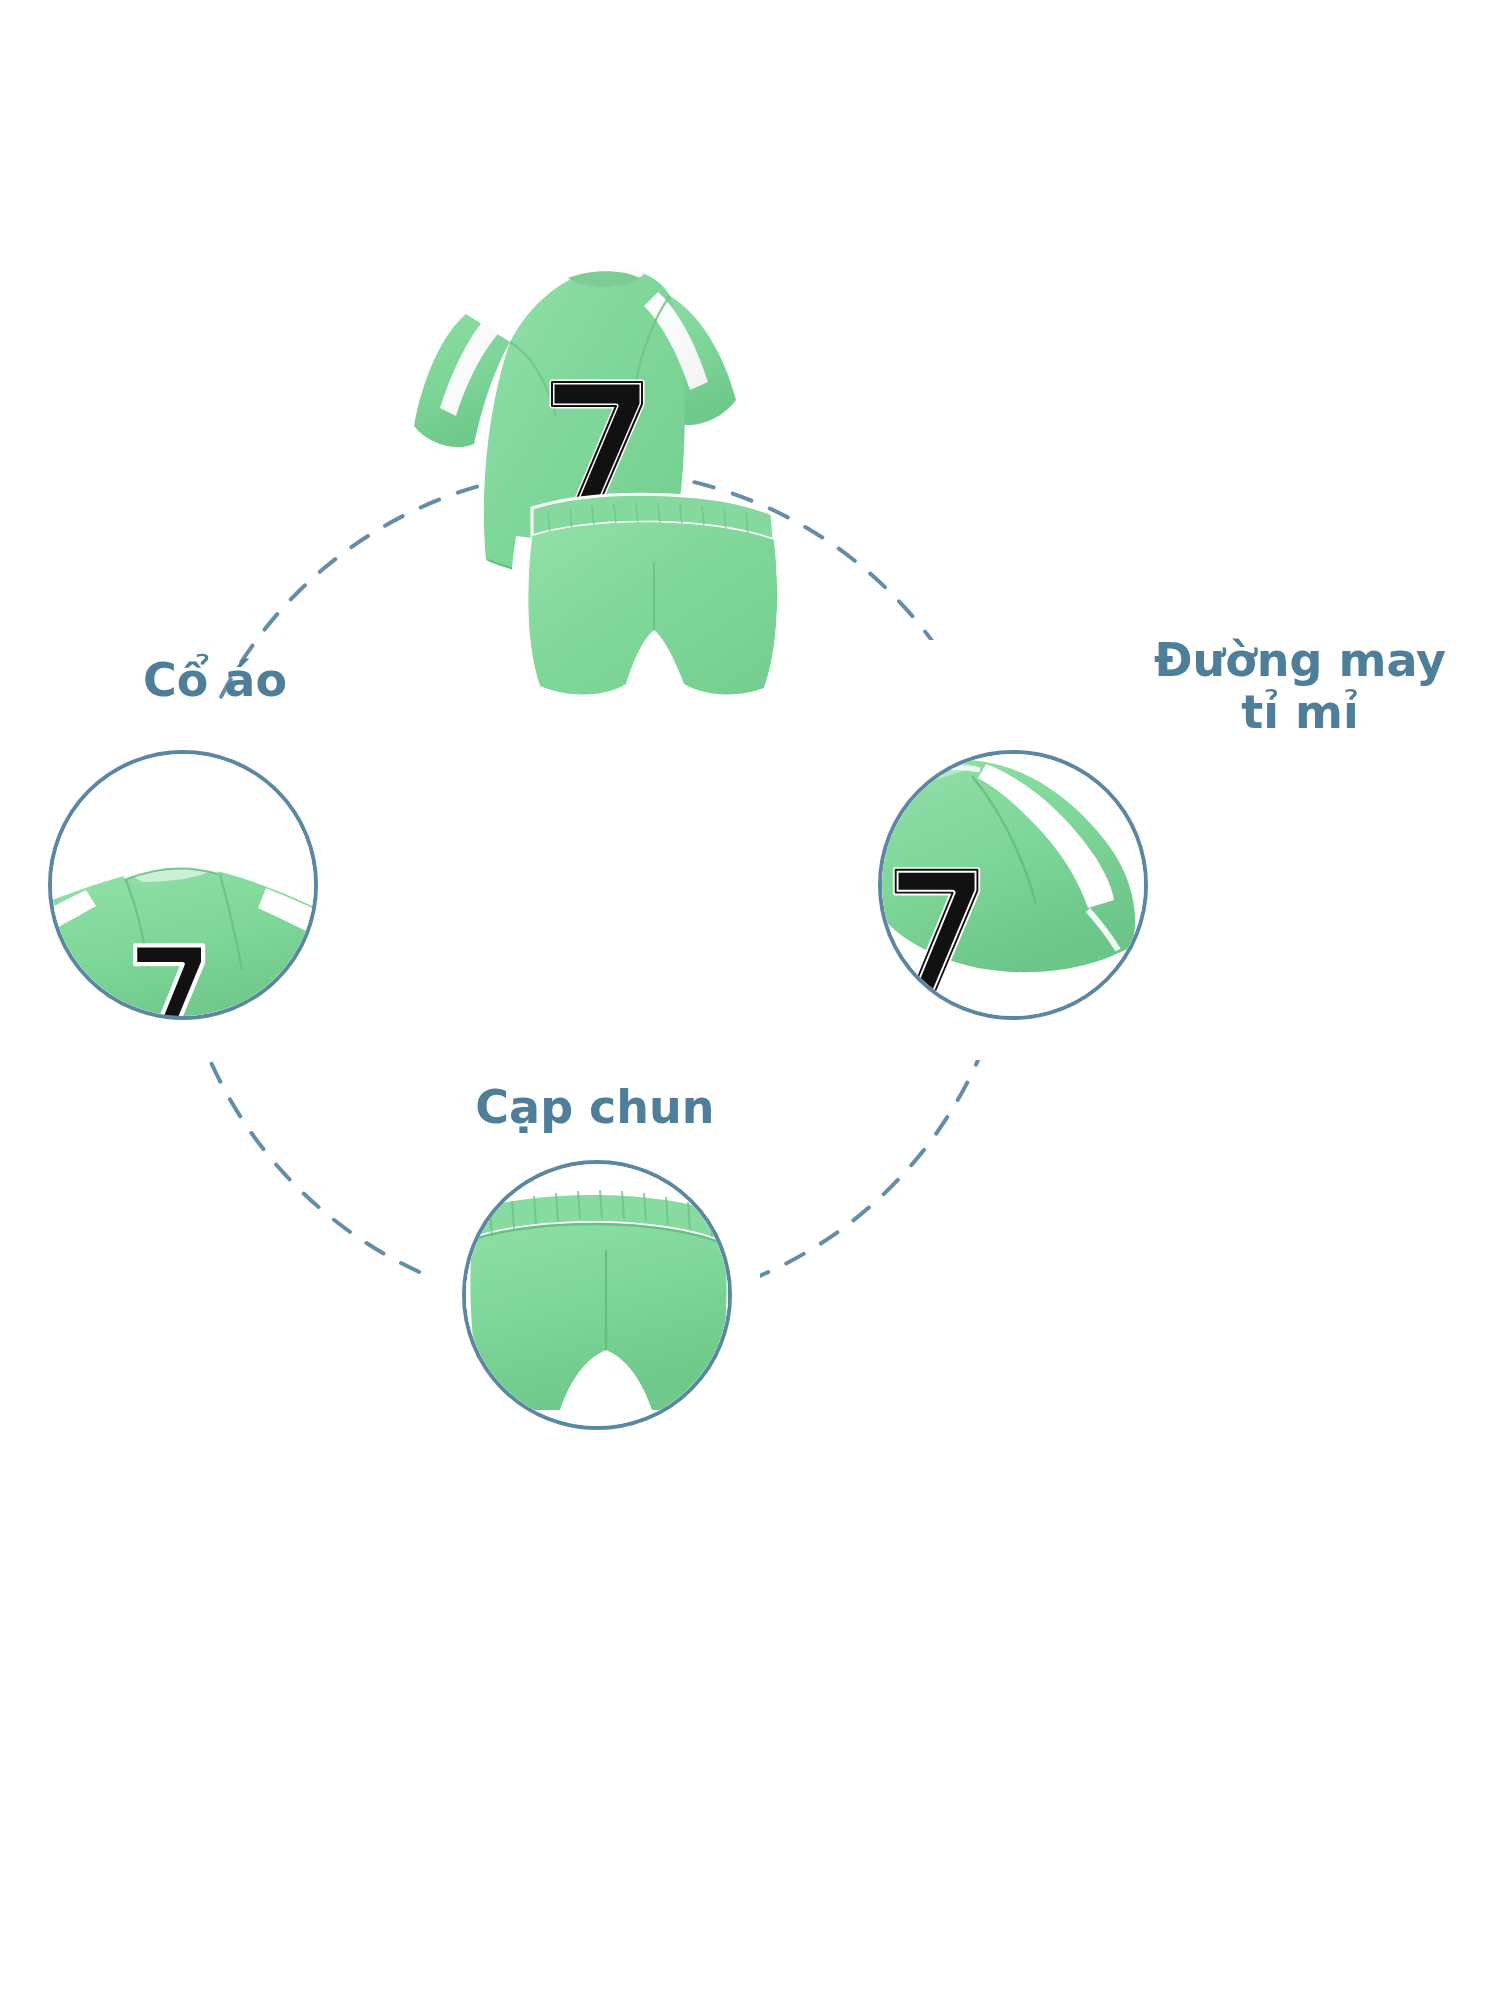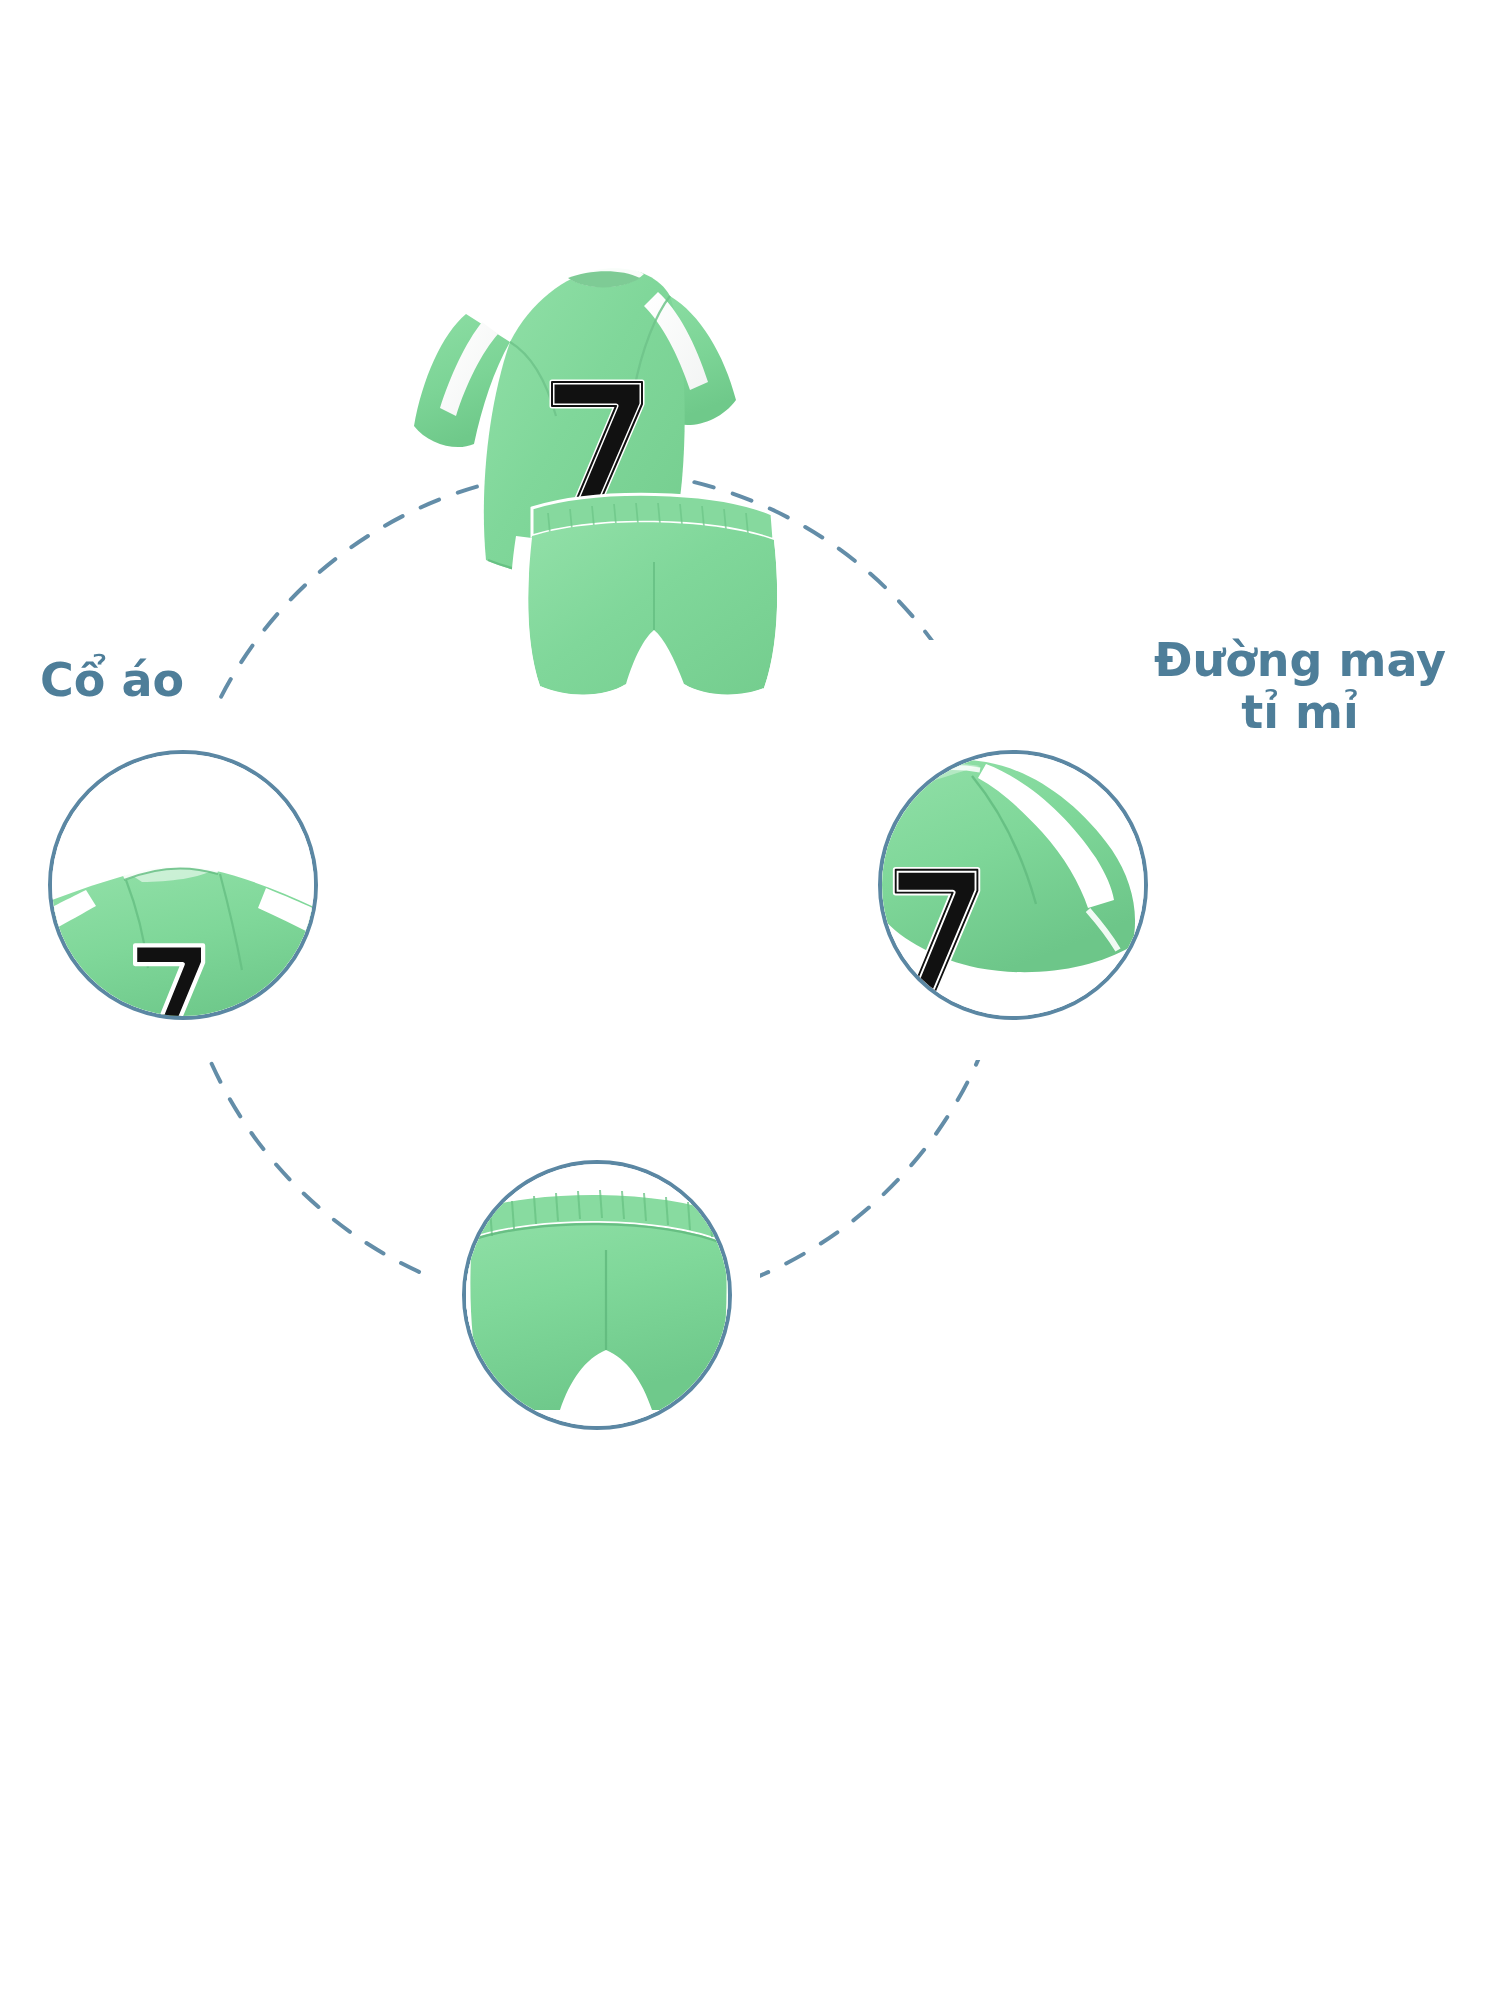--- a/index.html
+++ b/index.html
@@ -22,21 +22,21 @@
     font-family:"DejaVu Sans","Liberation Sans",sans-serif;
   }
 
   
   .ring{position:absolute;left:0;top:0;width:1500px;height:2000px;pointer-events:none;}
 
   
   .label{
     position:absolute;color:#4E7E99;
     font-size:46px;font-weight:700;line-height:1.12;
-    text-align:left;white-space:pre-line;
+    text-align:center;white-space:pre-line;
     font-family:"DejaVu Sans","Liberation Sans",sans-serif;
   }
   .label-left   {left:40px; top:655px; width:350px;}
   .label-right  {left:1090px;top:635px;width:420px;text-align:center;}
   .label-bottom {left:420px;top:1082px;width:350px;}
 
   
   .detail{
     position:absolute;border-radius:50%;
     border:4px solid #5B87A3;
@@ -240,20 +240,21 @@
 
       <path d="M206 156 C220 172 230 186 236 196" fill="none" stroke="#ffffff" stroke-width="6" opacity=".9"></path>
 
       <g transform="translate(8,112) scale(0.95)">
         <path d="M6 4 H92 L92 26 L44 140 L20 140 L66 28 L6 28 Z" fill="#111" stroke="#ffffff" stroke-width="6" stroke-linejoin="round"></path>
         <path d="M6 4 H92 L92 26 L44 140 L20 140 L66 28 L6 28 Z" fill="none" stroke="#111" stroke-width="2" stroke-linejoin="round"></path>
       </g>
     </svg>
   </div>
 
+  <div class="label label-bottom">Cạp chun</div>
 
   <div class="detail detail-bottom">
     <svg class="detail-inner" viewBox="0 0 262 262" aria-hidden="true">
       <defs>
         <linearGradient id="mB" x1="0" y1="0" x2="0.3" y2="1">
           <stop offset="0%" stop-color="#93E1A9"></stop>
           <stop offset="50%" stop-color="#80D89A"></stop>
           <stop offset="100%" stop-color="#6FC98B"></stop>
         </linearGradient>
       </defs>

